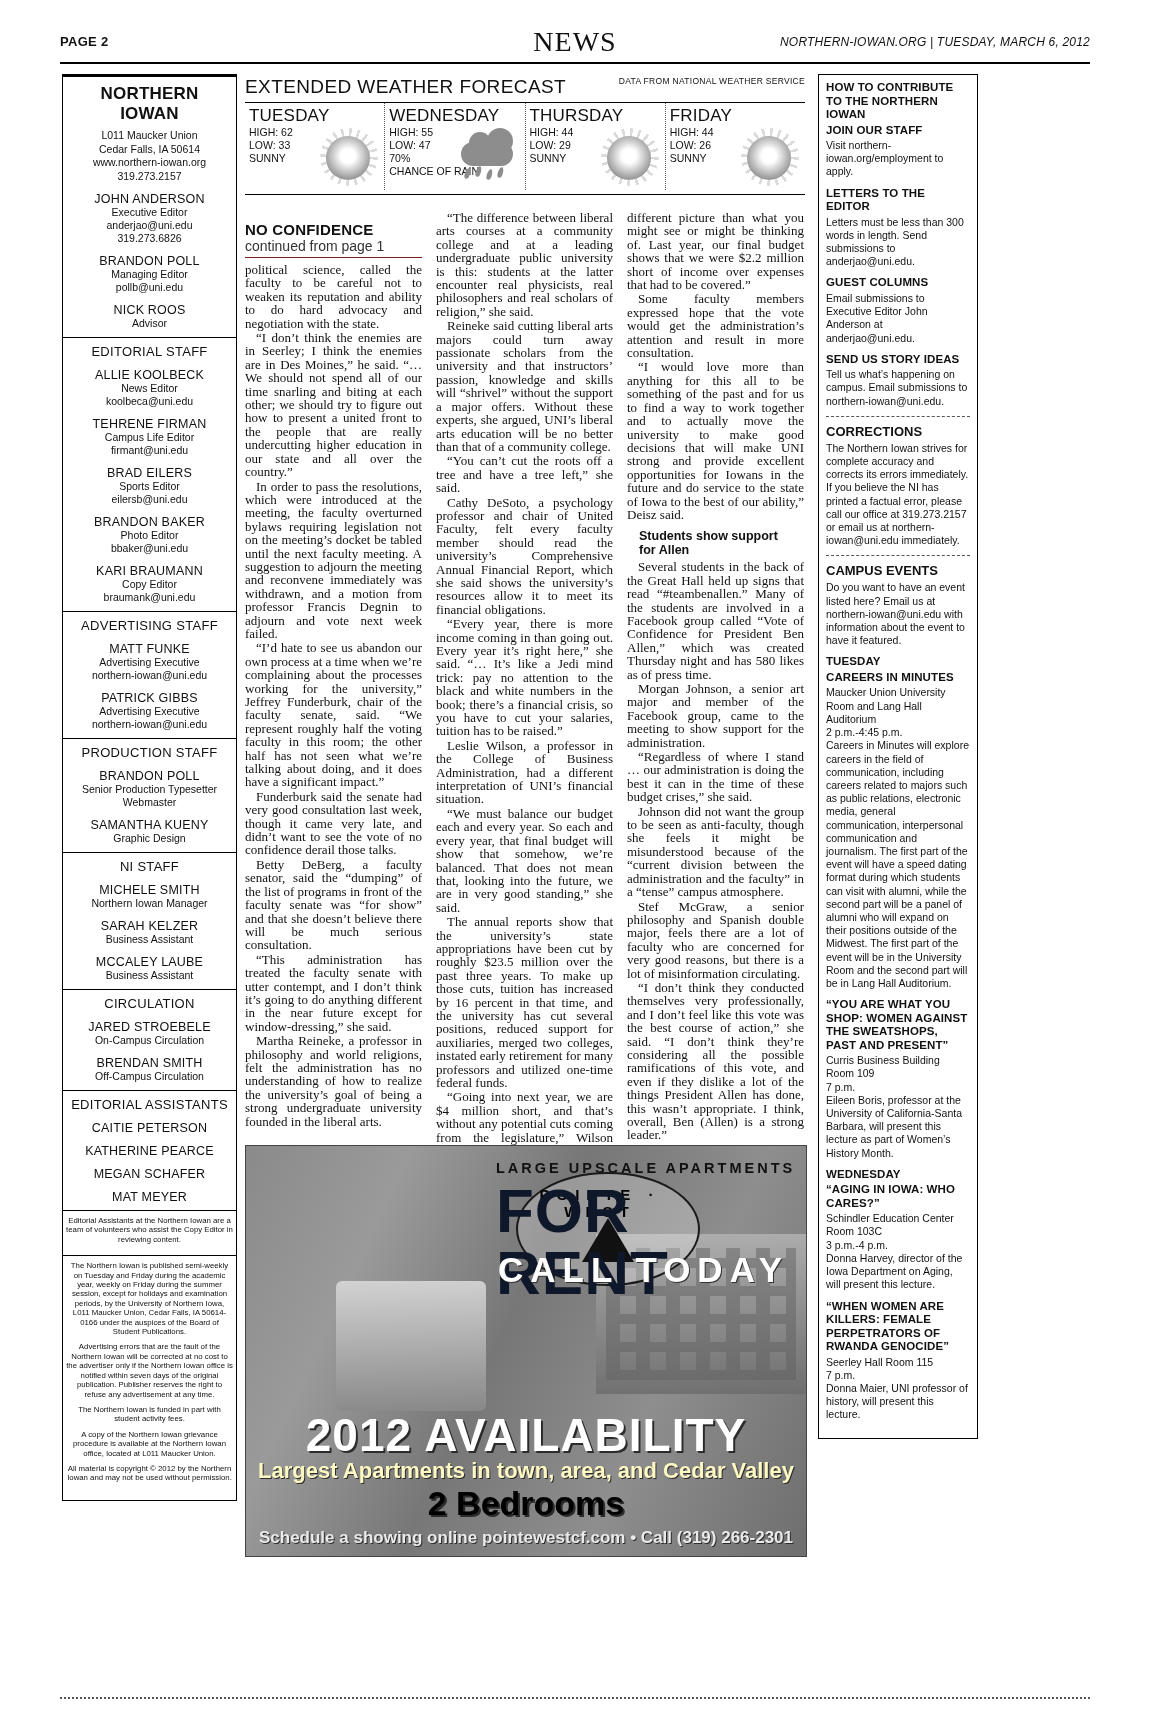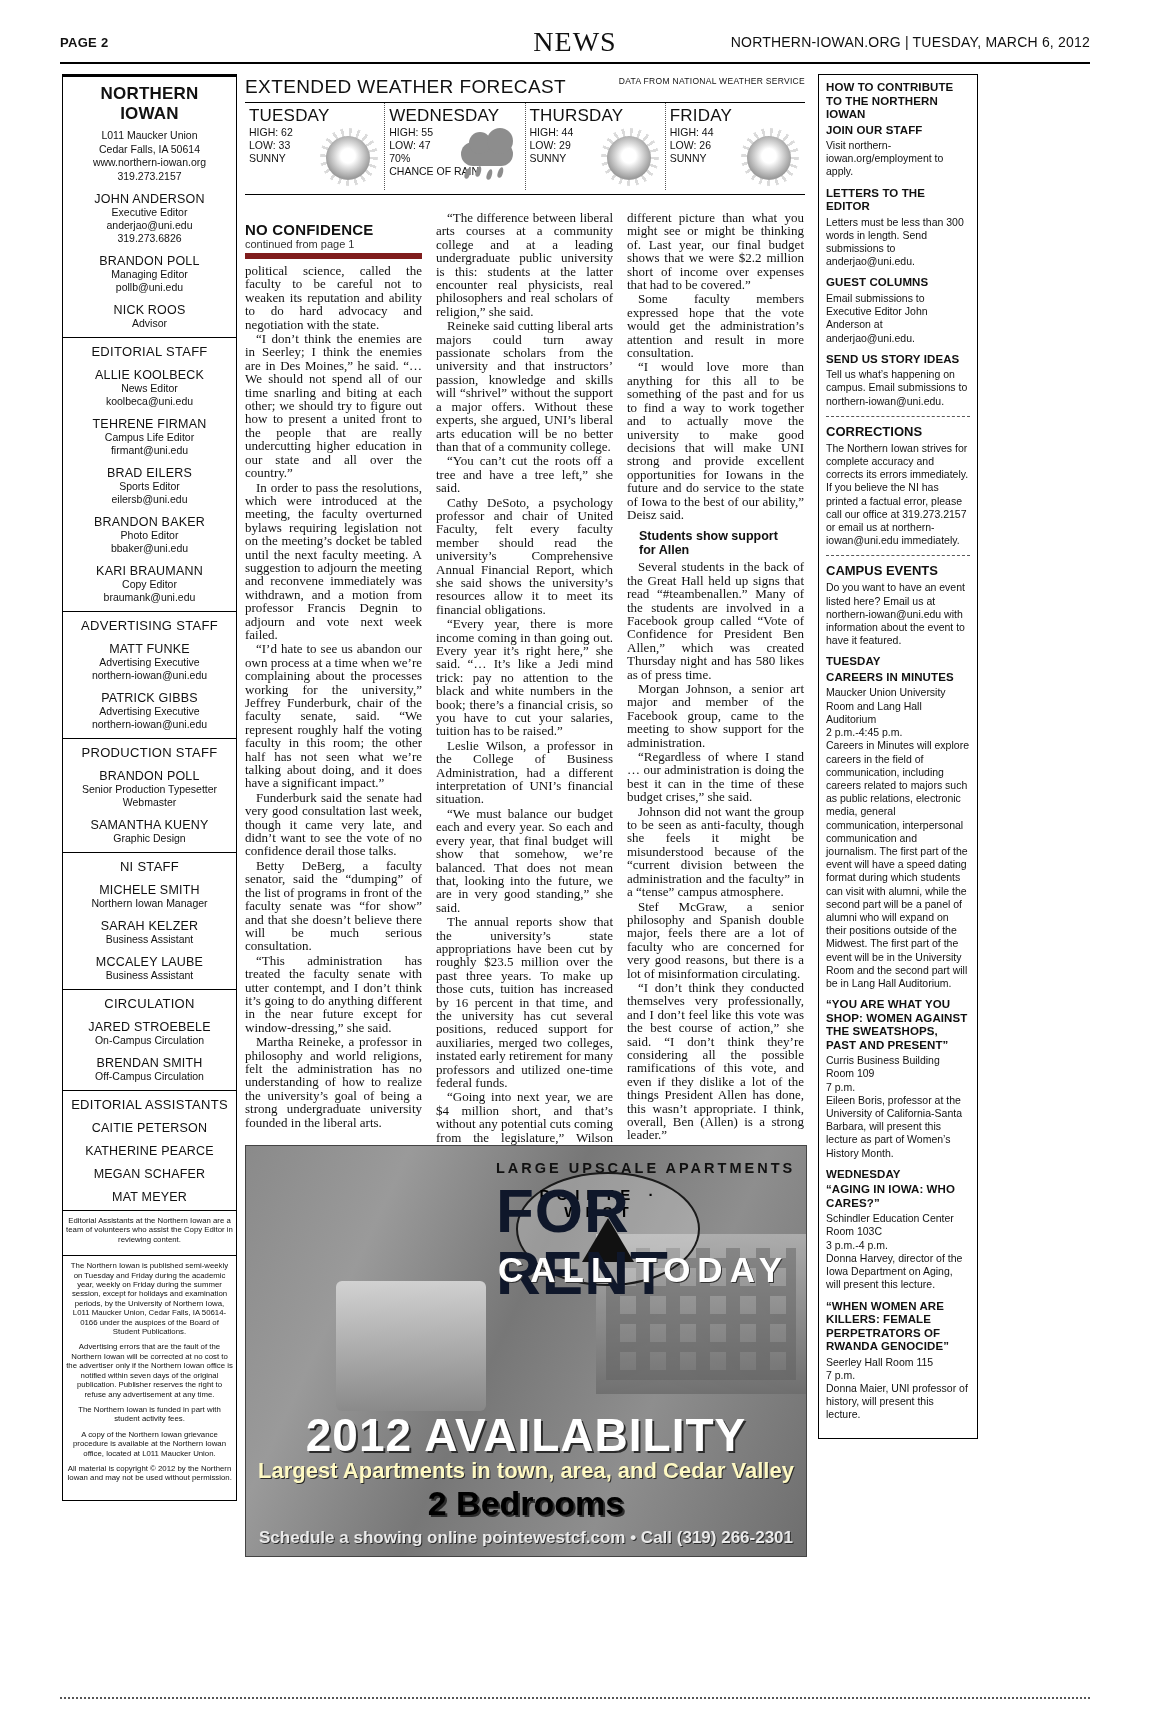--- a/index.html
+++ b/index.html
@@ -8,21 +8,21 @@
     font-family:"Liberation Sans", sans-serif;
     color:#111;
     -webkit-font-smoothing:antialiased;
   }
   .page{position:relative;width:1132px;height:1713px;padding:0;box-sizing:border-box;}
 
   
   .masthead{position:absolute;left:60px;top:34px;width:1030px;display:flex;align-items:baseline;justify-content:space-between;}
   .masthead .pageno{font-size:13px;font-weight:bold;letter-spacing:.3px;}
   .masthead .section{font-family:"Liberation Serif",serif;font-size:28px;letter-spacing:1px;position:absolute;left:50%;transform:translateX(-50%);top:-8px;}
-  .masthead .url{font-size:14px;letter-spacing:.2px;}
+  .masthead .url{font-size:12px;letter-spacing:.2px;font-style:italic;}
   .rule-top{position:absolute;left:60px;top:62px;width:1030px;border-top:2px solid #000;}
 
   
   .col-left{position:absolute;left:62px;top:74px;width:175px;}
   .col-right{position:absolute;left:818px;top:74px;width:160px;}
 
   
   .staffbox{border:1px solid #000;border-top:3px solid #000;padding:0 6px 6px 6px;text-align:center;}
   .ni-title{font-size:17px;font-weight:bold;letter-spacing:.2px;margin:7px 0 5px;}
   .staff-line{font-size:10.5px;line-height:13.5px;}
@@ -51,21 +51,21 @@
        background:repeating-conic-gradient(#bdbdbd 0deg 6deg, transparent 6deg 18deg);
        border-radius:50%;opacity:.55;}
   .cloud{position:absolute;right:6px;bottom:20px;width:52px;height:24px;background:#8d8d8d;border-radius:12px;}
   .cloud:before{content:"";position:absolute;left:8px;top:-10px;width:22px;height:22px;background:#8d8d8d;border-radius:50%;}
   .cloud:after{content:"";position:absolute;left:26px;top:-14px;width:26px;height:26px;background:#8d8d8d;border-radius:50%;}
   .drops{position:absolute;right:10px;bottom:2px;width:46px;height:18px;}
   .drops i{position:absolute;width:5px;height:11px;background:#8d8d8d;border-radius:50% 50% 50% 50%/60% 60% 40% 40%;transform:rotate(18deg);}
 
   
   .art-head{font-size:15px;font-weight:bold;letter-spacing:.2px;margin-top:10px;}
-  .art-cont{font-size:11px;color:#333;border-bottom:6px solid #7f1d1d;padding-bottom:3px;margin-bottom:5px;}
+  .art-cont{font-size:14px;color:#333;border-bottom:1px solid #7f1d1d;padding-bottom:3px;margin-bottom:5px;}
   .body3{display:flex;gap:14px;margin-top:6px;}
   .bcol{width:177px;}
   .bcol p{font-family:Liberation Serif, serif;font-size:13px;line-height:13.4px;text-align:justify;margin:0 0 1px;text-indent:11px;}
   .bcol p.noind{text-indent:0;}
   .subhead{font-family:"Liberation Sans",sans-serif;font-weight:bold;font-size:12.5px;margin:8px 12px 3px;}
 
   
   .rail{border:1px solid #000;padding:6px 7px 8px;}
   .rail h4{font-size:11.5px;font-weight:bold;margin:0 0 2px;line-height:13.5px;letter-spacing:.1px;}
   .rail p{font-size:10.5px;line-height:13.2px;margin:0 0 8px;}

